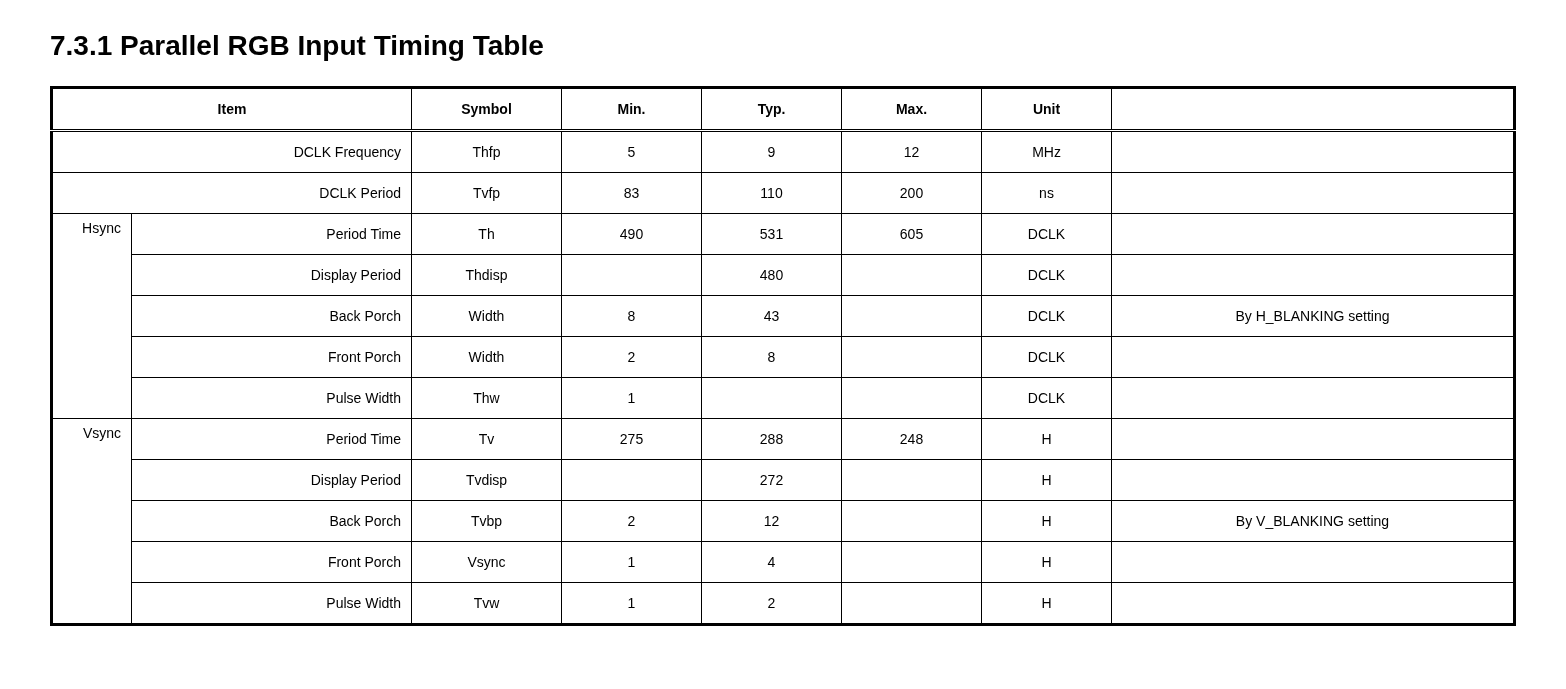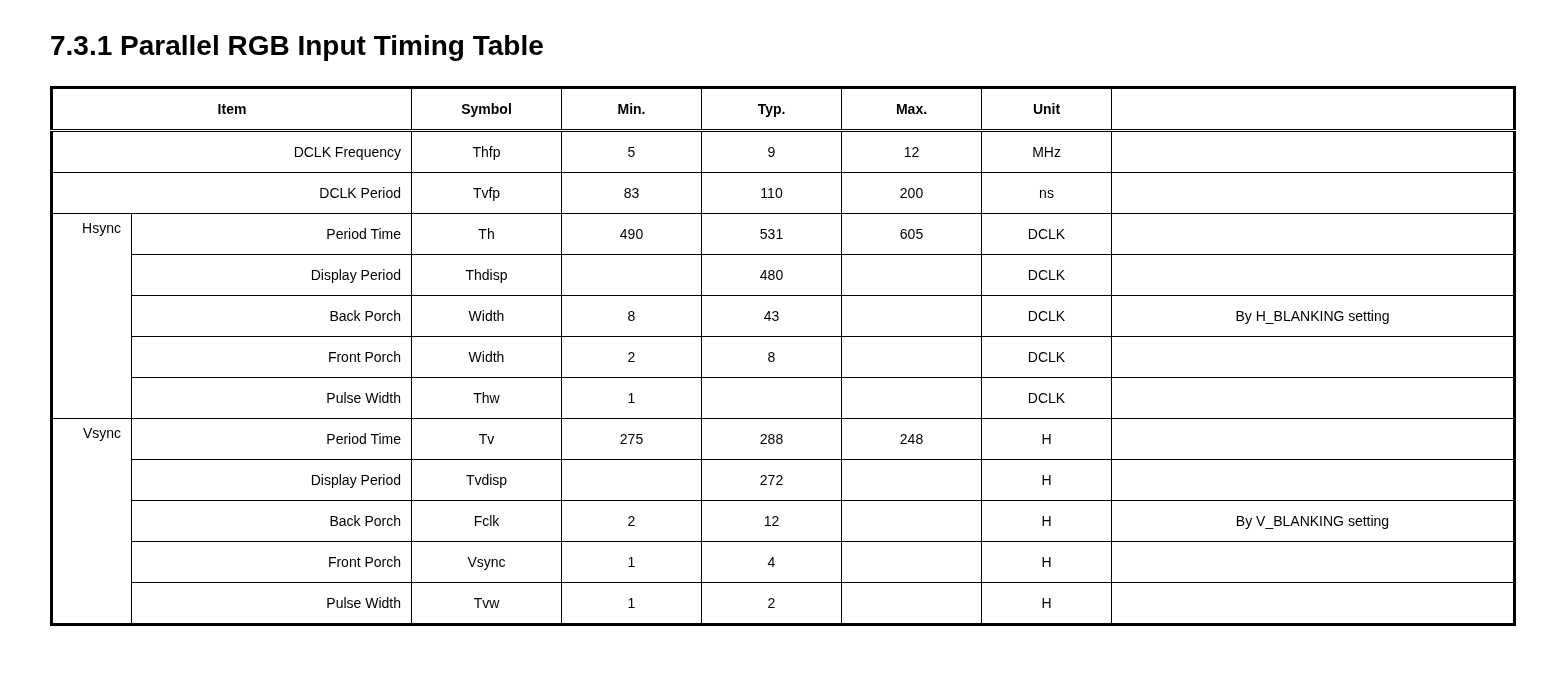--- a/index.html
+++ b/index.html
@@ -152,21 +152,21 @@
         <td class="left">Display Period</td>
         <td>Tvdisp</td>
         <td></td>
         <td>272</td>
         <td></td>
         <td>H</td>
         <td></td>
       </tr>
       <tr>
         <td class="left">Back Porch</td>
-        <td>Fclk</td>
+        <td>Tvbp</td>
         <td>2</td>
         <td>12</td>
         <td></td>
         <td>H</td>
         <td>By V_BLANKING setting</td>
       </tr>
       <tr>
         <td class="left">Front Porch</td>
         <td>Vsync</td>
         <td>1</td>

